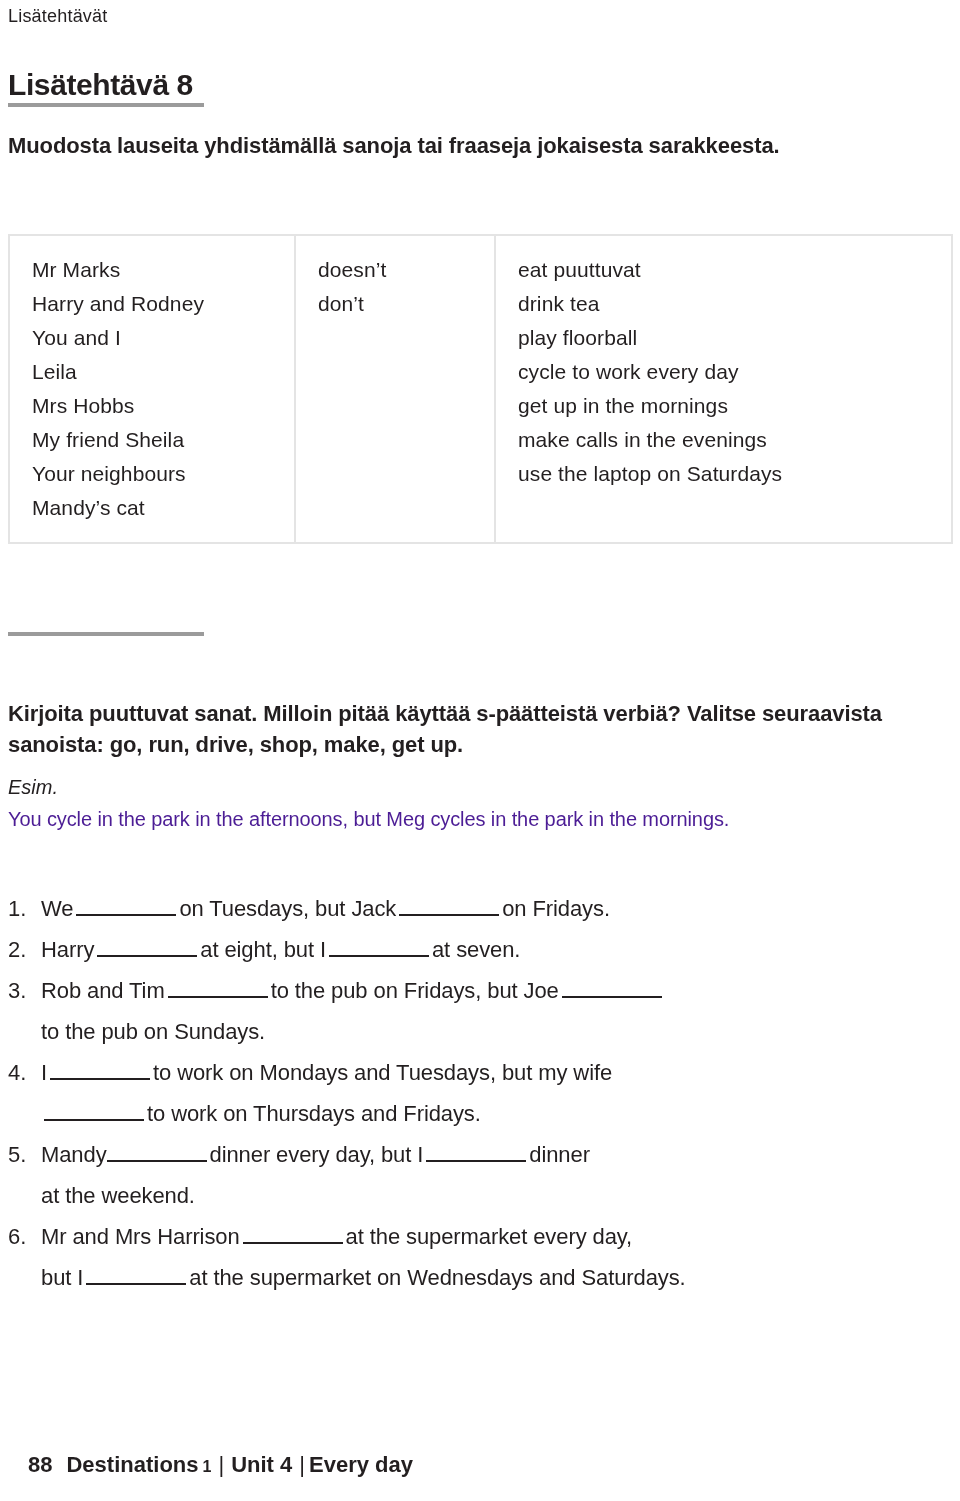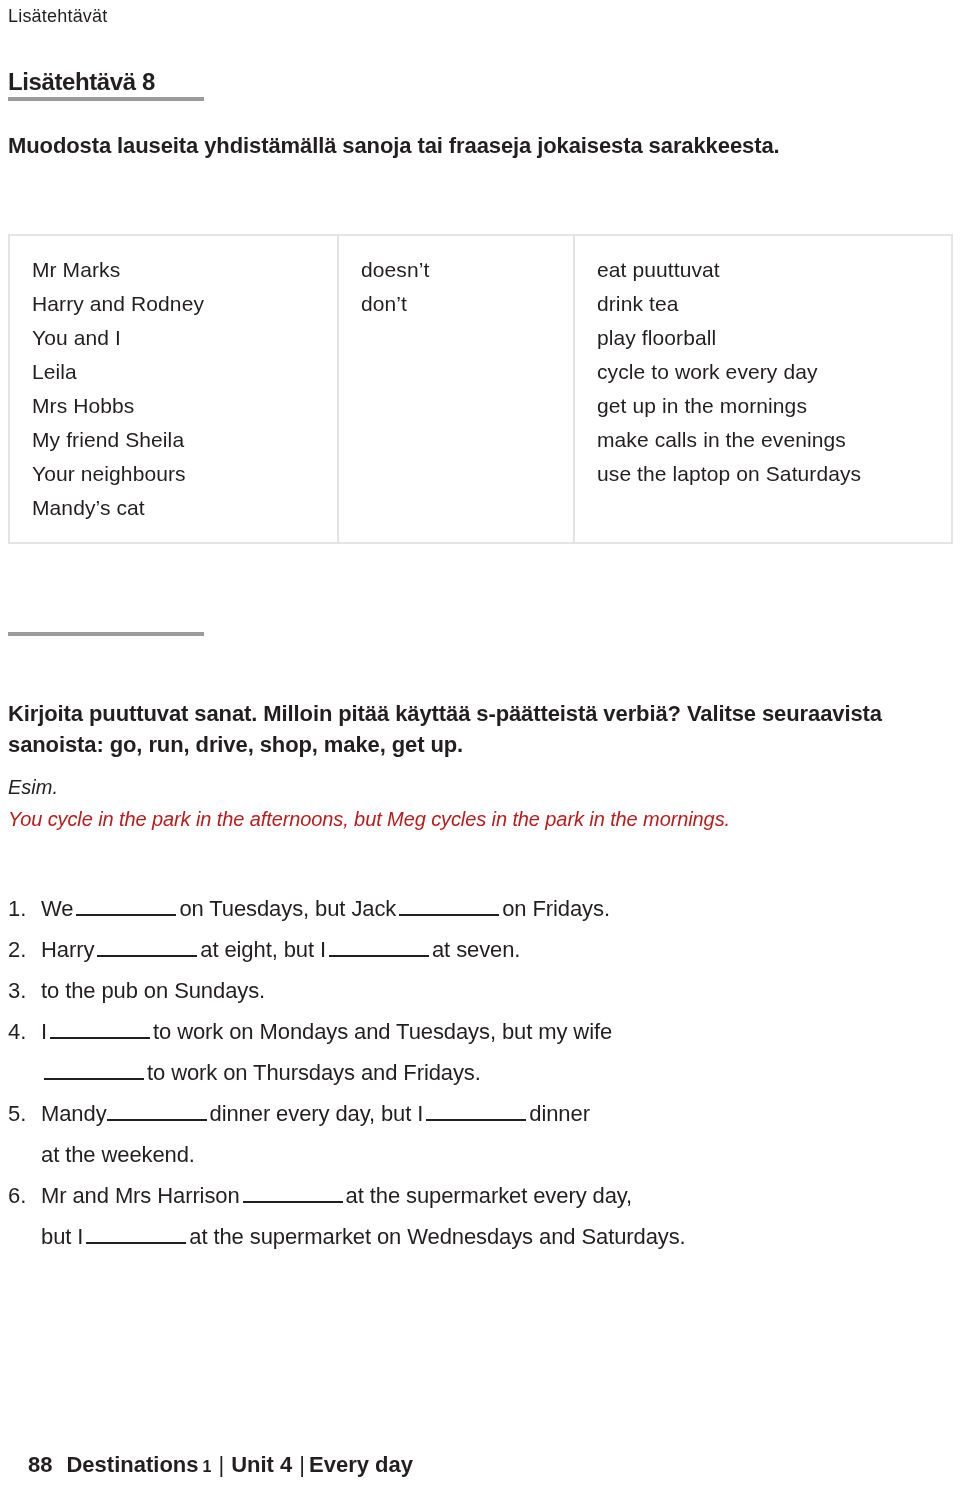--- a/index.html
+++ b/index.html
@@ -30,21 +30,21 @@
     font-size: 18px;
     font-weight: 400;
     letter-spacing: 0.2px;
     color: #231f20;
   }
 
   
   .section-heading {
     position: absolute;
     left: 8px;
-    font-size: 24px;
+    font-size: 30px;
     font-weight: 700;
     letter-spacing: -0.4px;
     color: #231f20;
     white-space: nowrap;
     padding-bottom: 5px;
   }
   .section-heading .rule {
     display: block;
     position: absolute;
     left: 0;
@@ -83,44 +83,43 @@
     font-size: 20px;
     font-style: italic;
     font-weight: 400;
     color: #231f20;
   }
   .example-sentence {
     position: absolute;
     left: 8px;
     top: 808px;
     font-size: 20px;
-    font-style: italic;
     font-weight: 400;
     letter-spacing: -0.1px;
-    color: #b91c1c;
+    color: #4c1d95;
     white-space: nowrap;
   }
 
   
   .word-table {
     position: absolute;
     left: 8px;
     top: 234px;
     width: 945px;
     height: 310px;
     border: 2px solid #e4e4e4;
     box-sizing: border-box;
     display: flex;
   }
   .word-col {
     box-sizing: border-box;
     padding: 17px 0 0 22px;
   }
-  .word-col.c1 { width: 329px; border-right: 2px solid #e4e4e4; }
-  .word-col.c2 { width: 236px; border-right: 2px solid #e4e4e4; }
+  .word-col.c1 { width: 286px; border-right: 2px solid #e4e4e4; }
+  .word-col.c2 { width: 200px; border-right: 2px solid #e4e4e4; }
   .word-col.c3 { flex: 1; padding-left: 22px; }
   .word-item {
     font-size: 21px;
     line-height: 34px;
     font-weight: 400;
     letter-spacing: 0.1px;
     color: #231f20;
     white-space: nowrap;
   }
 
@@ -240,20 +239,21 @@
     <div class="ex-item">
       <span class="ex-num">2.</span>
       <span class="ex-body">
         <span class="ex-line"><span>Harry</span><span class="blank w100"></span><span>at eight, but I</span><span class="blank w100"></span><span>at seven.</span></span>
       </span>
     </div>
 
     <div class="ex-item">
       <span class="ex-num">3.</span>
       <span class="ex-body">
+        <span class="ex-line"><span>Rob and Tim</span><span class="blank w100"></span><span>to the pub on Fridays, but Joe</span><span class="blank w100"></span></span>
         <span class="ex-line"><span>to the pub on Sundays.</span></span>
       </span>
     </div>
 
     <div class="ex-item">
       <span class="ex-num">4.</span>
       <span class="ex-body">
         <span class="ex-line"><span>I</span><span class="blank w100"></span><span>to work on Mondays and Tuesdays, but my wife</span></span>
         <span class="ex-line"><span class="blank w100"></span><span>to work on Thursdays and Fridays.</span></span>
       </span>

